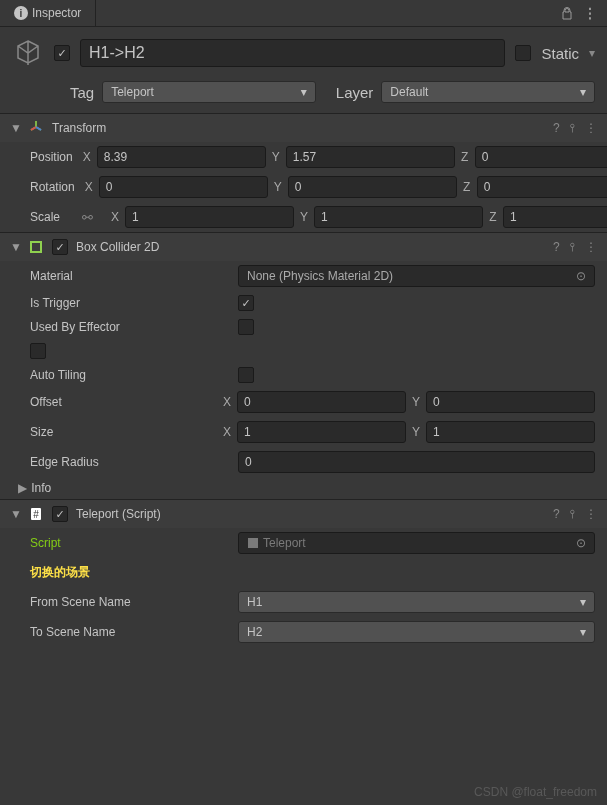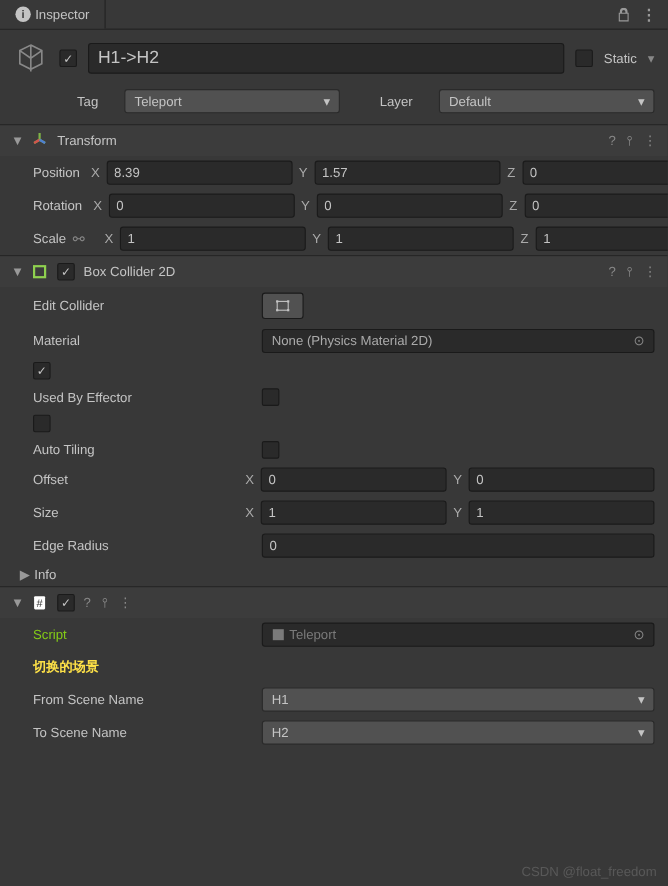--- a/index.html
+++ b/index.html
@@ -7,22 +7,22 @@
 .header { display: flex; align-items: center; background: #383838; border-bottom: 1px solid #222; }
 .tab { background: #383838; padding: 6px 14px; display: flex; align-items: center; gap: 4px; border-right: 1px solid #222; }
 .tab .info-icon { width: 14px; height: 14px; background: #c4c4c4; border-radius: 50%; color: #383838; display: flex; align-items: center; justify-content: center; font-size: 10px; font-weight: bold; }
 .header-right { margin-left: auto; padding-right: 10px; display: flex; gap: 10px; align-items: center; }
 .top-section { padding: 10px 12px 8px 12px; display: flex; align-items: center; gap: 10px; }
 .cube-icon { width: 32px; height: 32px; display: flex; align-items: center; justify-content: center; }
 .checkbox { width: 16px; height: 16px; background: #2a2a2a; border: 1px solid #1a1a1a; border-radius: 2px; display: flex; align-items: center; justify-content: center; color: #c4c4c4; font-size: 11px; cursor: pointer; }
 .checkbox.checked::after { content: "✓"; }
 .name-input { flex: 1; background: #2a2a2a; border: 1px solid #1a1a1a; border-radius: 3px; padding: 4px 8px; color: #c4c4c4; font-size: 16px; }
 .static-check { width: 16px; height: 16px; background: #2a2a2a; border: 1px solid #1a1a1a; border-radius: 2px; }
-.tag-layer-row { display: flex; padding: 4px 12px 10px 70px; gap: 24px; align-items: center; }
-.label { color: #c4c4c4; font-size: 12px; }
+.tag-layer-row { display: flex; padding: 4px 12px 10px 70px; gap: 8px; align-items: center; }
+.label { color: #c4c4c4; font-size: 15px; }
 .dropdown { background: #515151; border: 1px solid #2a2a2a; border-radius: 3px; padding: 3px 8px; color: #c4c4c4; display: flex; justify-content: space-between; align-items: center; cursor: pointer; }
 .component { border-top: 1px solid #222; }
 .comp-header { display: flex; align-items: center; padding: 6px 10px; gap: 8px; background: #3c3c3c; cursor: pointer; }
 .foldout { width: 10px; color: #999; }
 .comp-icon { width: 16px; height: 16px; }
 .comp-title { font-weight: normal; flex: 1; }
 .comp-actions { display: flex; gap: 10px; align-items: center; color: #888; }
 .prop-row { display: flex; align-items: center; padding: 4px 12px 4px 30px; gap: 8px; min-height: 22px; }
 .prop-label { width: 200px; color: #c4c4c4; }
 .xyz-group { display: flex; gap: 4px; flex: 1; align-items: center; }
@@ -117,21 +117,21 @@
     <div class="xyz-group">
       <span class="axis-label">X</span>
           <input class="num-input" value="0" style="">
       <span class="axis-label">Y</span>
           <input class="num-input" value="0" style="">
       <span class="axis-label">Z</span>
           <input class="num-input" value="0" style="">
     </div>
   </div>
   <div class="prop-row">
-    <span class="prop-label" style="display:flex;align-items:center;gap:6px">
+    <span class="prop-label" style="display:flex;align-items:center;gap:22px">
       <span>Scale</span>
       <span class="link-icon" style="margin-left:auto;margin-right:8px">⚯</span>
     </span>
     <div class="xyz-group">
       <span class="axis-label">X</span>
           <input class="num-input" value="1" style="">
       <span class="axis-label">Y</span>
           <input class="num-input" value="1" style="">
       <span class="axis-label">Z</span>
           <input class="num-input" value="1" style="">
@@ -148,40 +148,29 @@
           </svg>
     </span>
     <div class="checkbox checked"></div>
     <span class="comp-title">Box Collider 2D</span>
     <div class="comp-actions">
       <span>?</span>
       <span>⫯</span>
       <span>⋮</span>
     </div>
   </div>
-  <div class="prop-row" style="min-height:34px">
-    <span class="prop-label">Edit Collider</span>
-    <button class="edit-btn">
-      <svg width="16" height="14" viewBox="0 0 16 14">
-            <rect x="3" y="3" width="10" height="8" fill="none" stroke="#c4c4c4"></rect>
-            <rect x="2" y="2" width="2" height="2" fill="#c4c4c4"></rect>
-            <rect x="12" y="2" width="2" height="2" fill="#c4c4c4"></rect>
-            <rect x="2" y="10" width="2" height="2" fill="#c4c4c4"></rect>
-            <rect x="12" y="10" width="2" height="2" fill="#c4c4c4"></rect>
-          </svg>
-    </button>
-  </div>
   <div class="prop-row">
     <span class="prop-label">Material</span>
     <div class="obj-field">
       <span>None (Physics Material 2D)</span>
       <span class="obj-picker">⊙</span>
     </div>
   </div>
   <div class="prop-row">
+    <span class="prop-label">Is Trigger</span>
     <div class="checkbox checked"></div>
   </div>
   <div class="prop-row">
     <span class="prop-label">Used By Effector</span>
     <div class="checkbox"></div>
   </div>
   <div class="prop-row">
     <div class="checkbox"></div>
   </div>
   <div class="prop-row">
@@ -219,20 +208,21 @@
 <div class="component">
   <div class="comp-header">
     <span class="foldout">▼</span>
     <span class="comp-icon">
       <svg width="16" height="16" viewBox="0 0 16 16">
             <rect x="3" y="2" width="10" height="12" rx="1" fill="#fff"></rect>
             <text x="8" y="12" text-anchor="middle" font-size="10" fill="#333">#</text>
           </svg>
     </span>
     <div class="checkbox checked"></div>
+    <span class="comp-title">Teleport (Script)</span>
     <div class="comp-actions">
       <span>?</span>
       <span>⫯</span>
       <span>⋮</span>
     </div>
   </div>
   <div class="prop-row">
     <span class="prop-label" style="color:#84cc16">Script</span>
     <div class="obj-field" style="color:#7a7a7a">
       <span style="display:flex;align-items:center;gap:4px">

